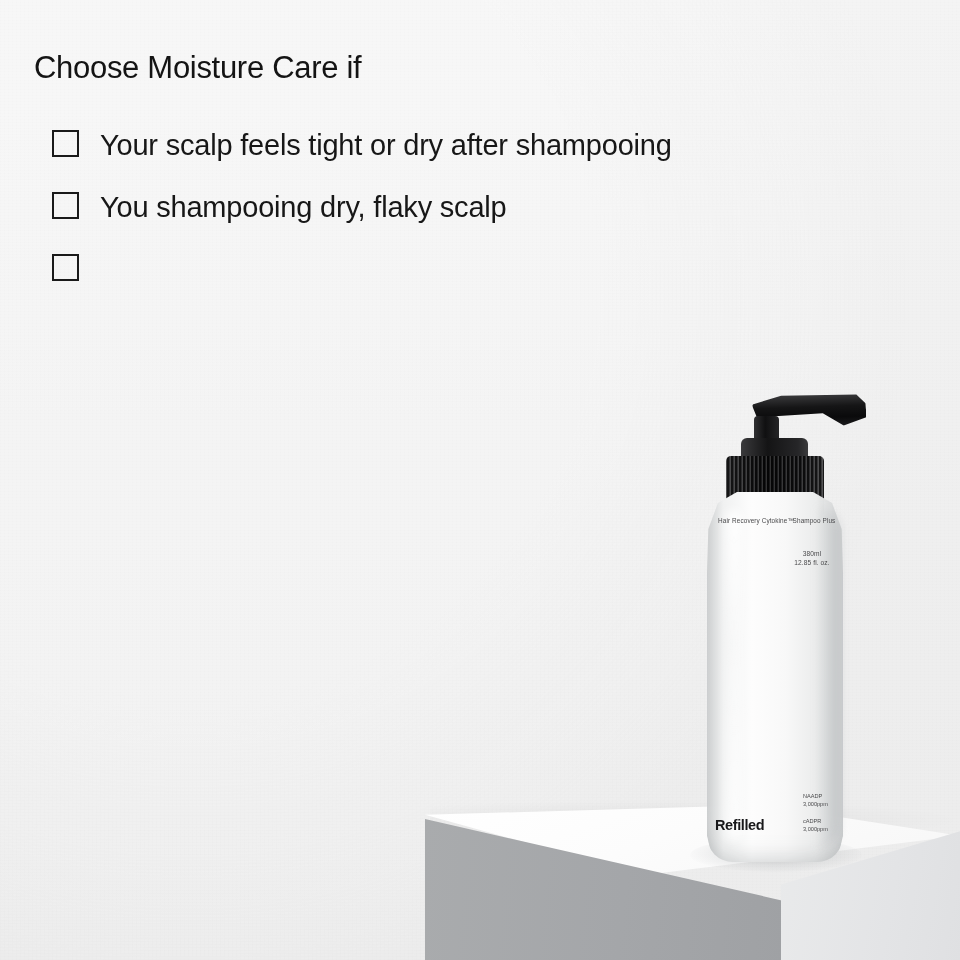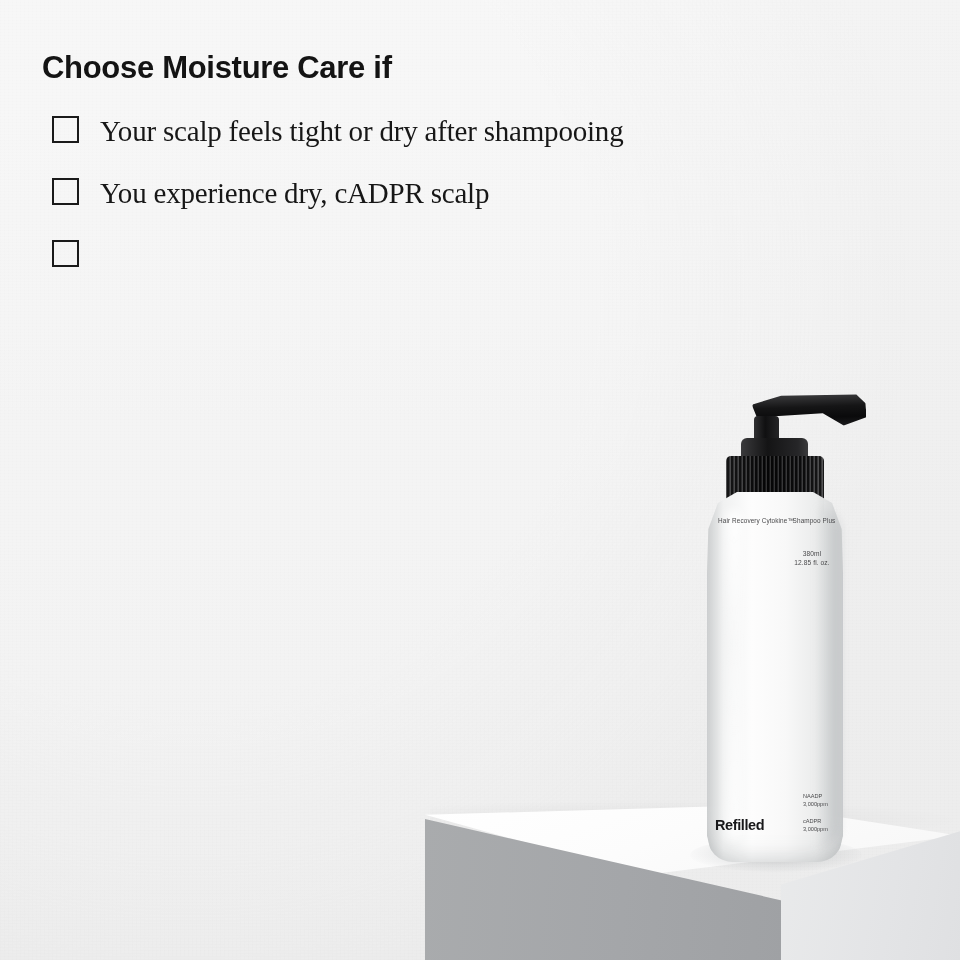--- a/index.html
+++ b/index.html
@@ -29,34 +29,33 @@
     opacity: .5;
     background-image:
       repeating-linear-gradient(0deg, rgba(0,0,0,.012) 0 1px, rgba(255,255,255,0) 1px 3px),
       repeating-linear-gradient(90deg, rgba(0,0,0,.010) 0 1px, rgba(255,255,255,0) 1px 4px),
       radial-gradient(circle at 20% 30%, rgba(255,255,255,.6) 0 40%, rgba(0,0,0,0) 70%);
   }
 
   
   .headline {
     position: absolute;
-    left: 42px;
+    left: 34px;
     top: 50px;
     font-size: 31px;
-    font-weight: bold;
+    font-weight: normal;
     letter-spacing: -.3px;
     color: #141414;
     white-space: nowrap;
   }
   .check-list {
     position: absolute;
     left: 52px;
-    top: 108px;
+    top: 122px;
     width: 880px;
-    font-family: Liberation Serif, serif;
   }
   .check-item {
     display: flex;
     align-items: flex-start;
     margin-bottom: 16px;
   }
   .checkbox {
     width: 23px;
     height: 23px;
     border: 2.6px solid #1a1a1a;
@@ -306,21 +305,21 @@
 
   <div class="headline">Choose Moisture Care if</div>
 
   <div class="check-list">
     <div class="check-item">
       <span class="checkbox"></span>
       <span class="check-text">Your scalp feels tight or dry after shampooing</span>
     </div>
     <div class="check-item">
       <span class="checkbox"></span>
-      <span class="check-text">You experience dry, cADPR scalp</span>
+      <span class="check-text">You shampooing dry, flaky scalp</span>
     </div>
     <div class="check-item">
       <span class="checkbox"></span>
     </div>
   </div>
 
   <div class="ped-cast-shadow"></div>
   <div class="pedestal">
     <div class="ped-top"></div>
     <div class="ped-left"></div>

